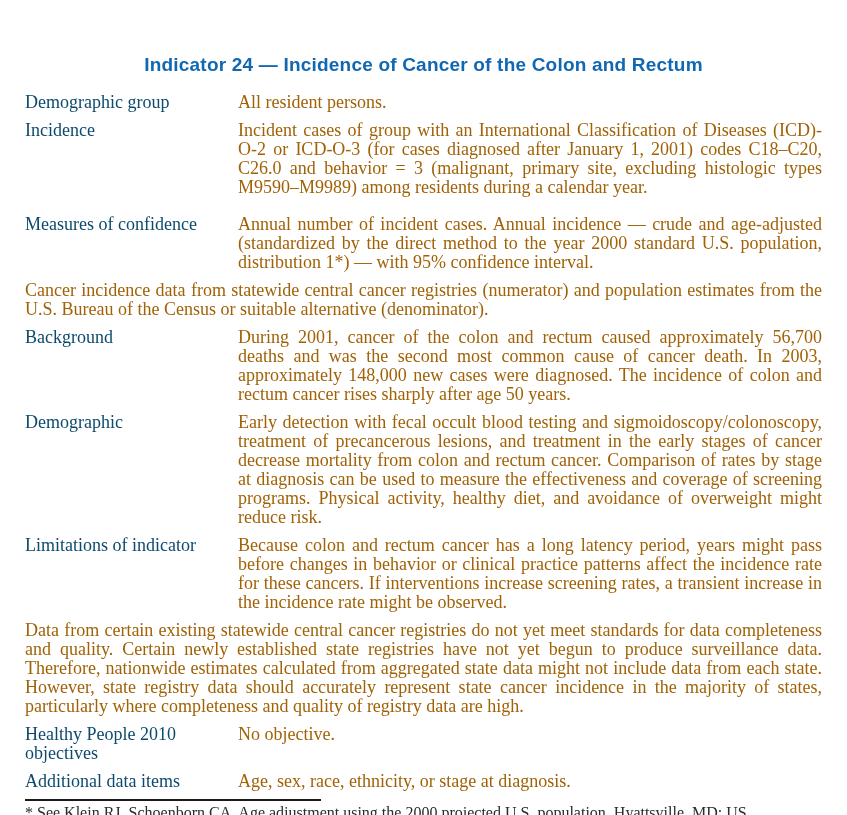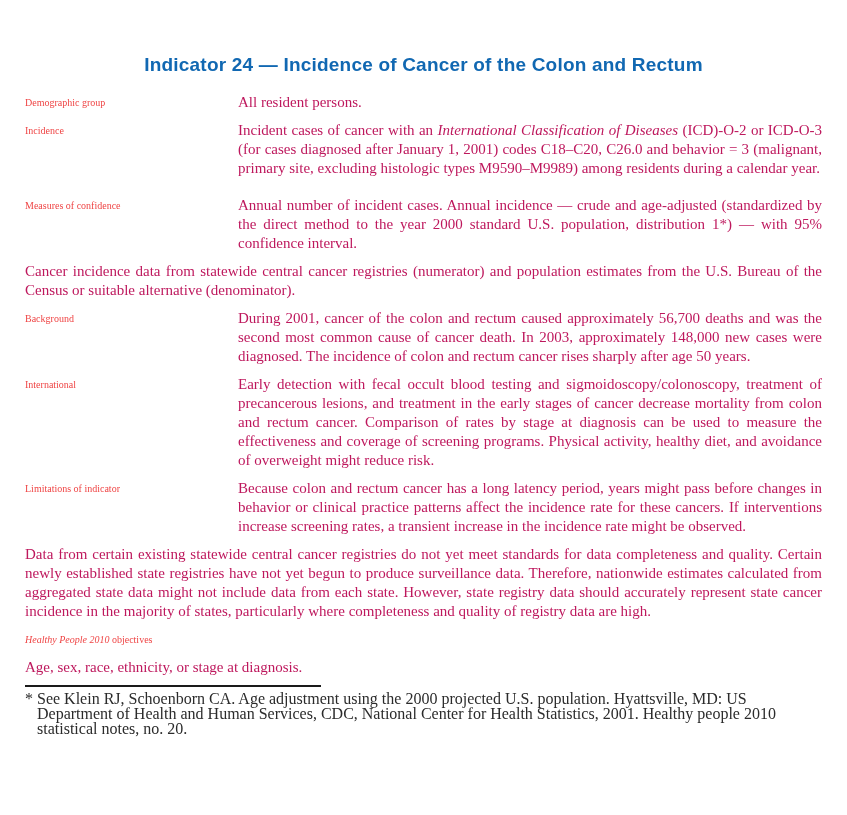--- a/index.html
+++ b/index.html
@@ -34,33 +34,32 @@
     width: 100%;
   }
   .row {
     display: flex;
     margin-bottom: 9px;
   }
   .row-label {
     flex: 0 0 213px;
     box-sizing: border-box;
     padding-right: 12px;
-    font-size: 10px;
+    font-size: 18px;
     line-height: 19px;
-    color: #ef4444;
+    color: #0c4a6e;
   }
   .row-content {
     flex: 1 1 auto;
-    font-size: 15px;
+    font-size: 18px;
     line-height: 19px;
     text-align: justify;
-    color: #be185d;
+    color: #a16207;
   }
   .it {
-    font-style: italic;
   }
   .footnote-rule {
     width: 296px;
     height: 2px;
     background: #1a1a1a;
     margin: -1px 0 4px 0;
   }
   .footnote {
     font-size: 16px;
     line-height: 15px;
@@ -77,21 +76,21 @@
   <h1 class="doc-title">Indicator 24 — Incidence of Cancer of the Colon and Rectum</h1>
 
   <div class="rows">
   <div class="row">
     <div class="row-label"><span>Demographic group</span></div>
     <div class="row-content"><span>All resident persons.</span></div>
   </div>
 
   <div class="row">
     <div class="row-label"><span>Incidence</span></div>
-    <div class="row-content"><span>Incident cases of cancer with an </span><span class="it">International Classification of Diseases</span><span> (ICD)-O-2 or ICD-O-3 (for cases diagnosed after January 1, 2001) codes C18–C20, C26.0 and behavior = 3 (malignant, primary site, excluding histologic types M9590–M9989) among residents during a calendar year.</span></div>
+    <div class="row-content"><span>Incident cases of group with an </span><span class="it">International Classification of Diseases</span><span> (ICD)-O-2 or ICD-O-3 (for cases diagnosed after January 1, 2001) codes C18–C20, C26.0 and behavior = 3 (malignant, primary site, excluding histologic types M9590–M9989) among residents during a calendar year.</span></div>
   </div>
 
   <div class="row">
   </div>
 
   <div class="row">
     <div class="row-label"><span>Measures of confidence</span></div>
     <div class="row-content"><span>Annual number of incident cases. Annual incidence — crude and age-adjusted (standardized by the direct method to the year 2000 standard U.S. population, distribution 1*) — with 95% confidence interval.</span></div>
   </div>
 
@@ -99,38 +98,40 @@
   <div class="row">
     <div class="row-content"><span>Cancer incidence data from statewide central cancer registries (numerator) and population estimates from the U.S. Bureau of the Census or suitable alternative (denominator).</span></div>
   </div>
 
   <div class="row">
     <div class="row-label"><span>Background</span></div>
     <div class="row-content"><span>During 2001, cancer of the colon and rectum caused approximately 56,700 deaths and was the second most common cause of cancer death. In 2003, approximately 148,000 new cases were diagnosed. The incidence of colon and rectum cancer rises sharply after age 50 years.</span></div>
   </div>
 
   <div class="row">
-    <div class="row-label"><span>International</span></div>
+    <div class="row-label"><span>Demographic</span></div>
     <div class="row-content"><span>Early detection with fecal occult blood testing and sigmoidoscopy/colonoscopy, treatment of precancerous lesions, and treatment in the early stages of cancer decrease mortality from colon and rectum cancer. Comparison of rates by stage at diagnosis can be used to measure the effectiveness and coverage of screening programs. Physical activity, healthy diet, and avoidance of overweight might reduce risk.</span></div>
   </div>
 
   <div class="row">
     <div class="row-label"><span>Limitations of indicator</span></div>
     <div class="row-content"><span>Because colon and rectum cancer has a long latency period, years might pass before changes in behavior or clinical practice patterns affect the incidence rate for these cancers. If interventions increase screening rates, a transient increase in the incidence rate might be observed.</span></div>
   </div>
 
   <div class="row">
     <div class="row-content"><span>Data from certain existing statewide central cancer registries do not yet meet standards for data completeness and quality. Certain newly established state registries have not yet begun to produce surveillance data. Therefore, nationwide estimates calculated from aggregated state data might not include data from each state. However, state registry data should accurately represent state cancer incidence in the majority of states, particularly where completeness and quality of registry data are high.</span></div>
   </div>
 
   <div class="row">
     <div class="row-label"><span class="it">Healthy People 2010</span><span> objectives</span></div>
+    <div class="row-content"><span>No objective.</span></div>
   </div>
 
   <div class="row">
+    <div class="row-label"><span>Additional data items</span></div>
     <div class="row-content"><span>Age, sex, race, ethnicity, or stage at diagnosis.</span></div>
   </div>
 </div>
 
   <div class="footnote-rule"></div>
 
   <div class="footnote"><span>*</span> <span>See Klein RJ, Schoenborn CA. Age adjustment using the 2000 projected U.S. population. Hyattsville, MD: US Department of Health and Human Services, CDC, National Center for Health Statistics, 2001. Healthy people 2010 statistical notes, no. 20.</span></div>
 
 </div>
 

